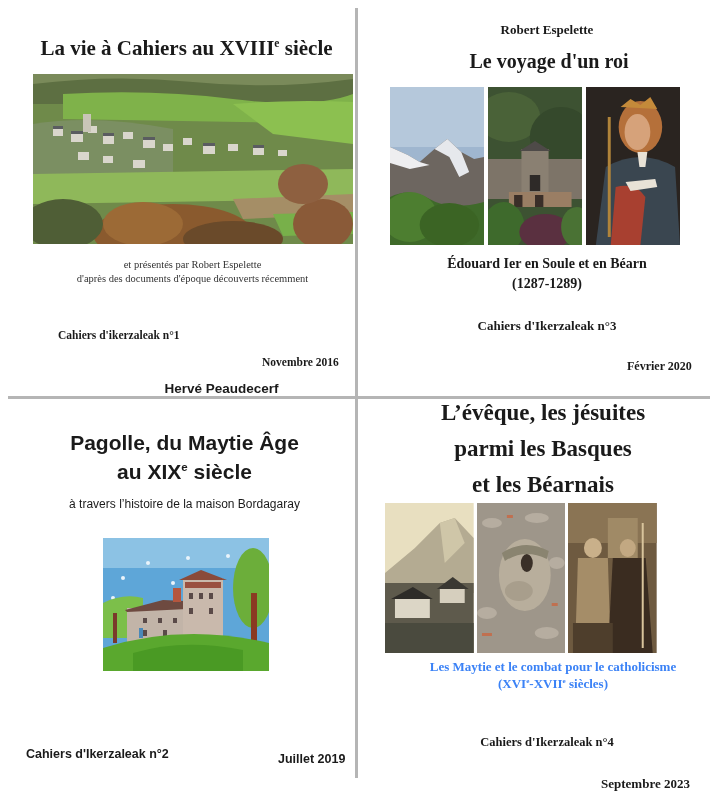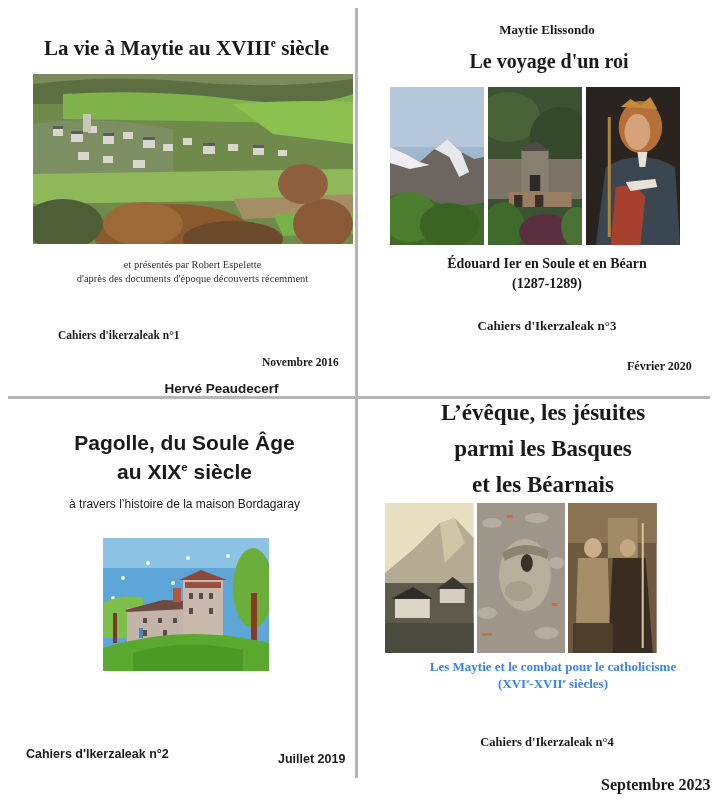--- a/index.html
+++ b/index.html
@@ -45,36 +45,36 @@
     .c2-paint { left: 103px; top: 538px; width: 166px; height: 133px; overflow: hidden; }
     .c2-series { left: 26px; top: 727px; font-size: 12.5px; font-weight: bold; margin-top: 20px; }
     .c2-date { left: 278px; top: 752px; font-size: 12.5px; font-weight: bold; }
 
     
     .c4-title { left: 358px; top: 395px; width: 366px; padding-left: 4px; text-align: center; font-size: 23px; font-weight: bold; line-height: 36px; }
     .c4-photos { left: 385px; top: 503px; width: 272px; height: 150px; display: flex; gap: 3px; }
     .c4-photos > div { flex: 1; overflow: hidden; position: relative; }
     .c4-sub { left: 358px; top: 658px; width: 366px; padding-left: 24px; text-align: center; font-size: 13px; font-weight: bold; line-height: 17px; color: #3b82f6; }
     .c4-series { left: 358px; top: 735px; width: 366px; padding-left: 12px; text-align: center; font-size: 12.5px; font-weight: bold; }
-    .c4-date { left: 601px; top: 776px; font-size: 16px; font-weight: bold; }
+    .c4-date { left: 601px; top: 776px; font-size: 13px; font-weight: bold; }
 
     svg { display: block; width: 100%; height: 100%; }
   </style>
 </head>
 <body>
 
 <div class="abs vline"></div>
 <div class="abs hline"></div>
 
 <div class="cover" id="cover1"></div>
 <div class="cover" id="cover3"></div>
 <div class="cover" id="cover2"></div>
 <div class="cover" id="cover4"></div>
 
-<div class="abs c1-title serif"><span>La vie à Maytie au XVIII</span><sup>e</sup><span> siècle</span></div>
+<div class="abs c1-title serif"><span>La vie à Cahiers au XVIII</span><sup>e</sup><span> siècle</span></div>
 
 <div class="abs c1-photo">
   <svg viewBox="0 0 320 170" preserveAspectRatio="none">
     <rect width="320" height="170" fill="#6f8a4a"></rect>
     <rect y="0" width="320" height="30" fill="#7a8a5a"></rect>
     <path d="M0 10 Q80 0 160 8 T320 5 L320 30 L0 30Z" fill="#5d6f42"></path>
     <path d="M30 20 Q120 15 200 25 T320 20 L320 50 L30 45Z" fill="#7fb24a"></path>
     <path d="M200 30 Q260 25 320 28 L320 70 L240 60Z" fill="#8cc050"></path>
     <path d="M0 50 Q60 40 140 55 L140 110 L0 110Z" fill="#7b8f62"></path>
     <g fill="#d9d6cc">
@@ -118,21 +118,21 @@
 </div>
 
 <div class="abs c1-sub serif">
   <div>et présentés par Robert Espelette</div>
   <div>d'après des documents d'époque découverts récemment</div>
 </div>
 <div class="abs c1-series serif">Cahiers d'ikerzaleak n°1</div>
 <div class="abs c1-date serif">Novembre 2016</div>
 <div class="abs c1-author sans">Hervé Peaudecerf</div>
 
-<div class="abs c3-author serif">Maytie Elissondo</div>
+<div class="abs c3-author serif">Robert Espelette</div>
 <div class="abs c3-title serif">Le voyage d'un roi</div>
 
 <div class="abs c3-photos">
   <div>
     <svg viewBox="0 0 95 158" preserveAspectRatio="none">
       <rect width="95" height="158" fill="#9fb6cf"></rect>
       <rect width="95" height="60" fill="#b5c8db"></rect>
       <path d="M0 60 L18 68 L30 75 L45 62 L58 52 L72 65 L85 72 L95 70 L95 120 L0 120Z" fill="#6d6660"></path>
       <path d="M0 60 L18 68 L30 75 L40 78 L20 82 L0 76Z" fill="#eeeef0"></path>
       <path d="M45 62 L58 52 L72 65 L80 85 L70 90 L60 70Z" fill="#e6e8ec"></path>
@@ -174,21 +174,21 @@
 </div>
 
 <div class="abs c3-sub serif">
   <div>Édouard Ier en Soule et en Béarn</div>
   <div>(1287-1289)</div>
 </div>
 <div class="abs c3-series serif">Cahiers d'Ikerzaleak n°3</div>
 <div class="abs c3-date serif">Février 2020</div>
 
 <div class="abs c2-title sans">
-  <div>Pagolle, du Soule Âge</div>
+  <div>Pagolle, du Maytie Âge</div>
   <div><span>au XIX</span><sup>e</sup><span> siècle</span></div>
 </div>
 <div class="abs c2-sub sans">à travers l’histoire de la maison Bordagaray</div>
 
 <div class="abs c2-paint">
   <svg viewBox="0 0 166 133" preserveAspectRatio="none">
     <rect width="166" height="133" fill="#5ea6d8"></rect>
     <rect width="166" height="30" fill="#8cc2e4"></rect>
     <g fill="#eaf4fb">
         <circle cx="20" cy="40" r="2"></circle>

